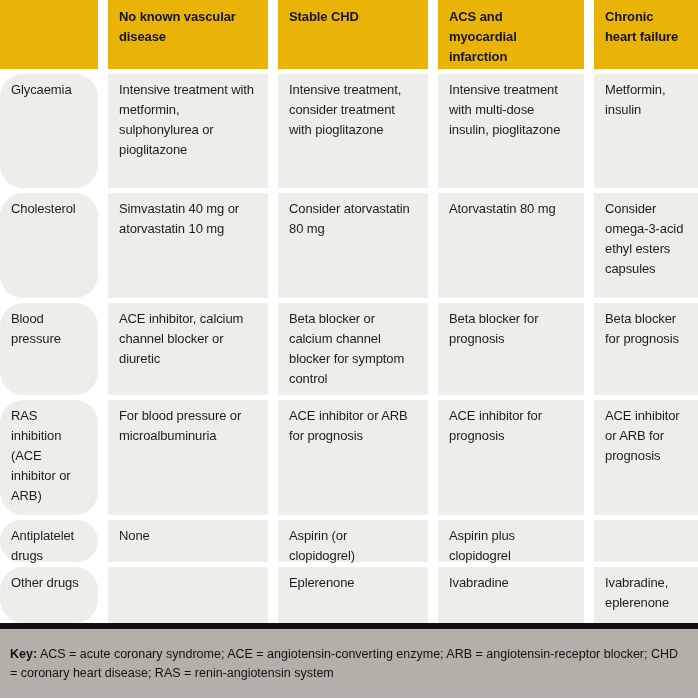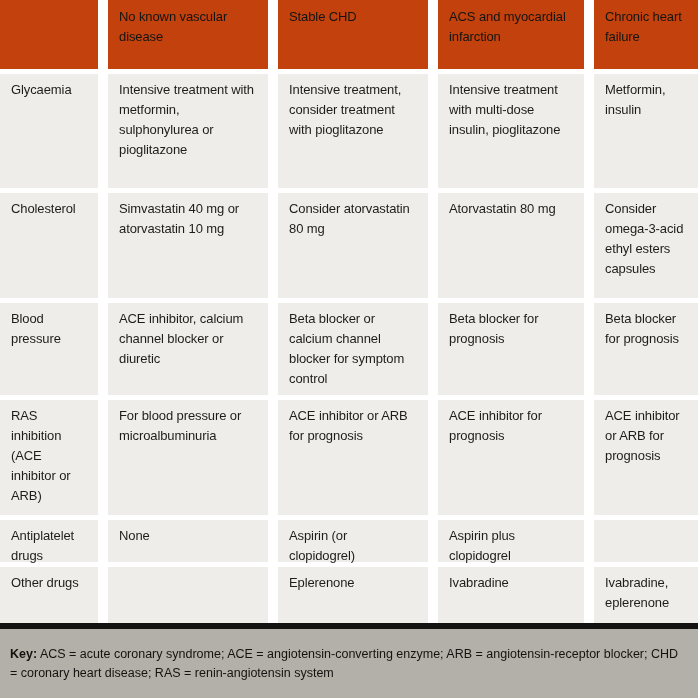--- a/index.html
+++ b/index.html
@@ -19,27 +19,28 @@
     background:#ffffff;
   }
   .cell{
     background:#eeede9;
     font-size:13px;
     line-height:20px;
     padding:6px 12px 4px 11px;
     letter-spacing:-0.1px;
   }
   .head{
-    background:#c2410c;
-    font-weight:normal;
+    background:#eab308;
+    font-weight:bold;
     color:#161513;
     padding-top:7px;
   }
   .rowlabel{
     background:#eeede9;
+    border-radius:23px;
   }
   .bar{
     height:6px;
     background:#131211;
   }
   .footer{
     height:69px;
     background:#b3b0a9;
     box-sizing:border-box;
     padding:16px 14px 0 10px;

